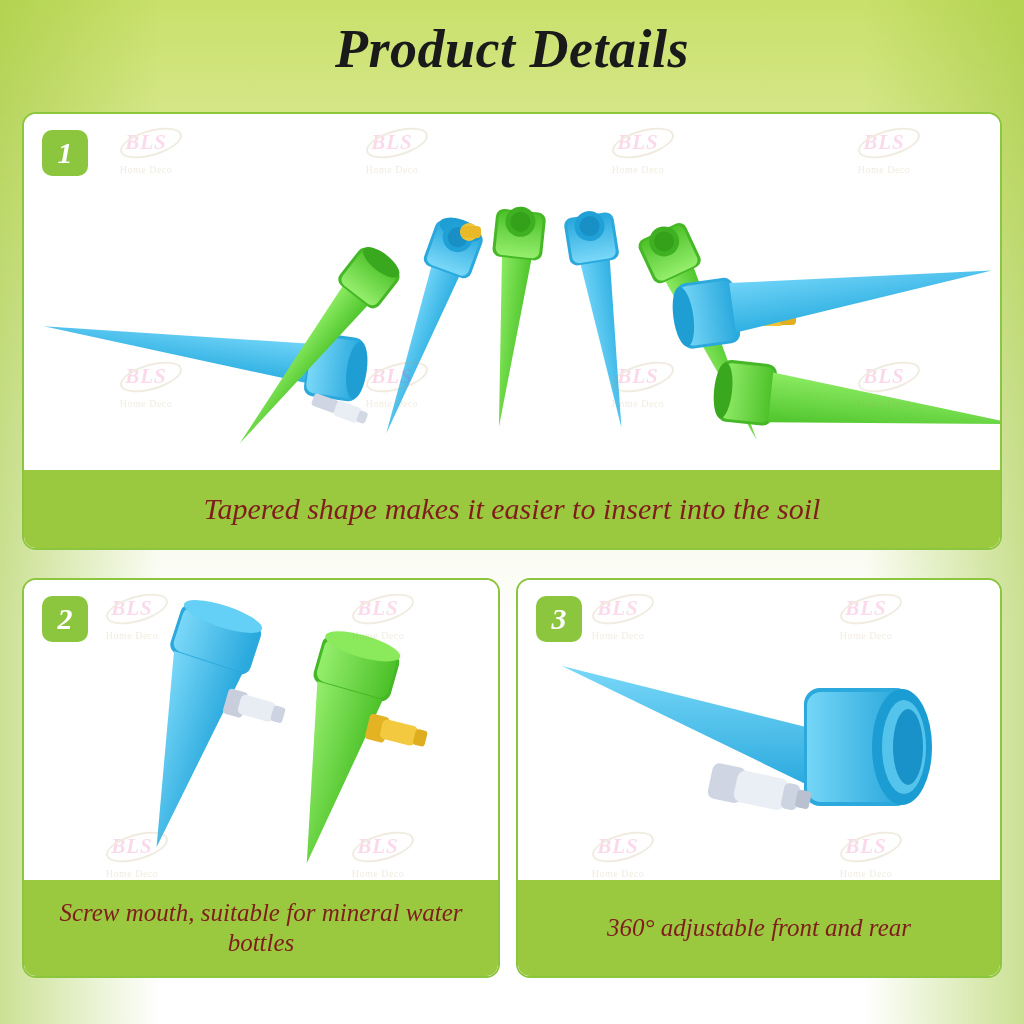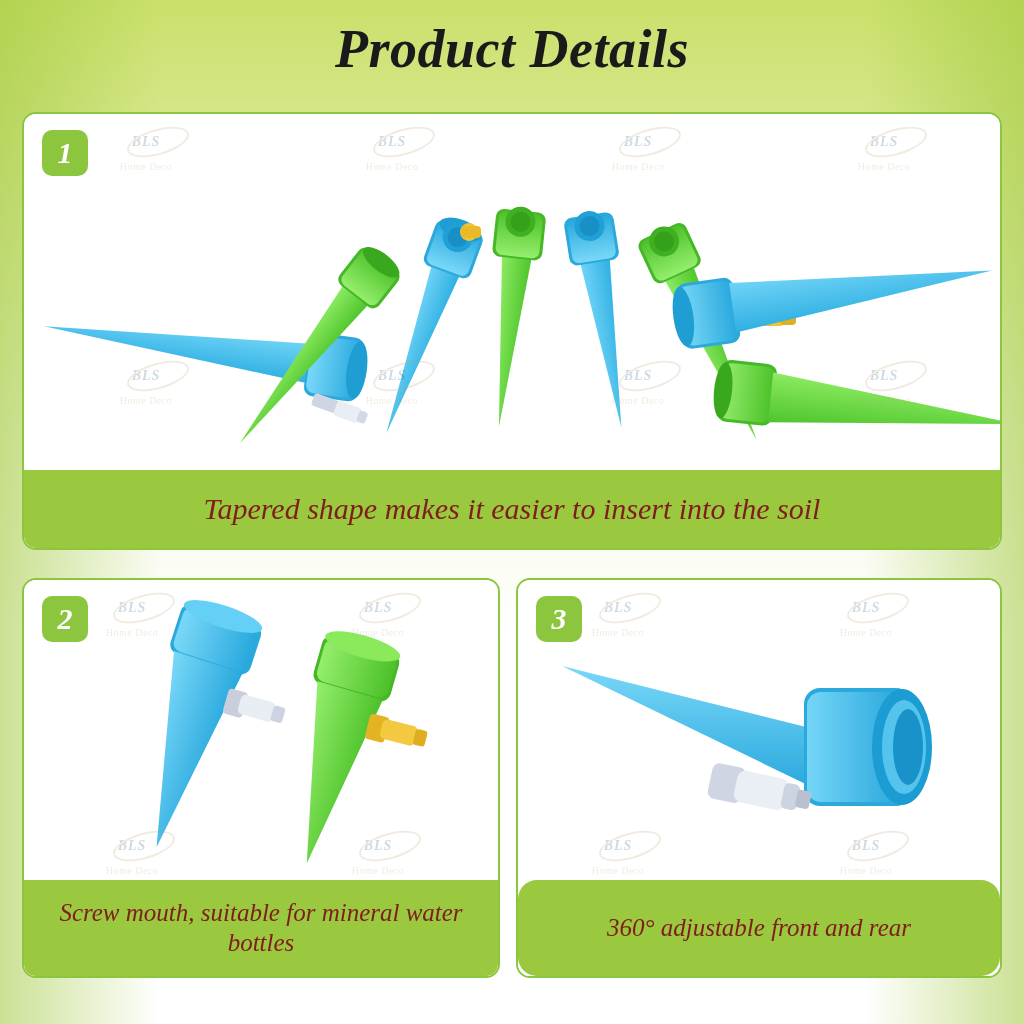--- a/index.html
+++ b/index.html
@@ -117,21 +117,20 @@
     height: 78px;
     font-size: 30px;
   }
   #card-2 .card-caption,
   #card-3 .card-caption {
     height: 96px;
     font-size: 25px;
   }
   #card-3 .card-caption {
     height: 96px;
-    border-radius: 19px;
   }
 
   
   .badge {
     position: absolute;
     left: 18px;
     top: 16px;
     width: 46px;
     height: 46px;
     border-radius: 10px;
@@ -151,24 +150,24 @@
   .wm {
     position: absolute;
     width: 96px;
     text-align: center;
     opacity: 0.20;
     z-index: 4;
     pointer-events: none;
     font-family: "Liberation Serif", serif;
   }
   .wm .wm-mark {
-    font-size: 14px;
+    font-size: 21px;
     font-weight: bold;
     font-style: italic;
-    color: #0c4a6e;
+    color: #ec4899;
     letter-spacing: 1px;
     line-height: 1;
     position: relative;
     display: inline-block;
   }
   .wm .wm-mark::before {
     content: "";
     position: absolute;
     left: -6px;
     top: 50%;

